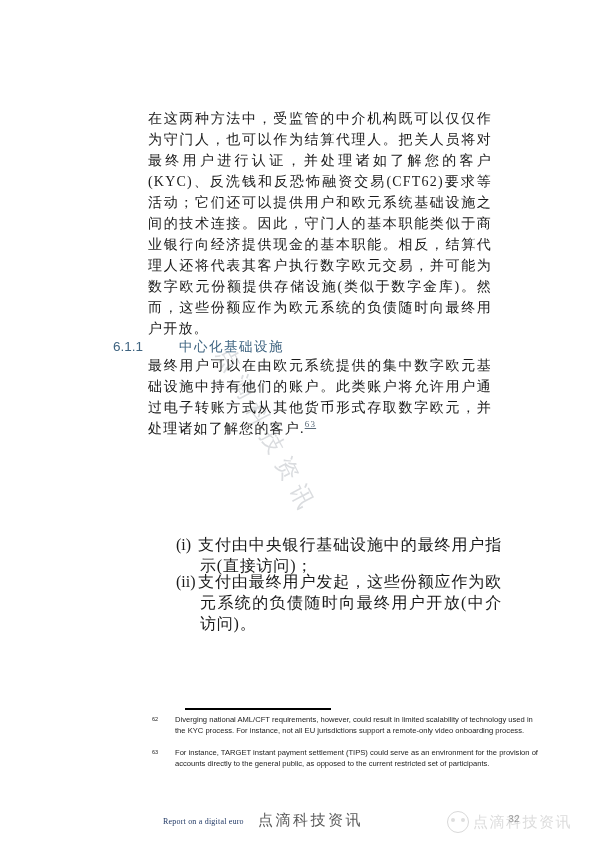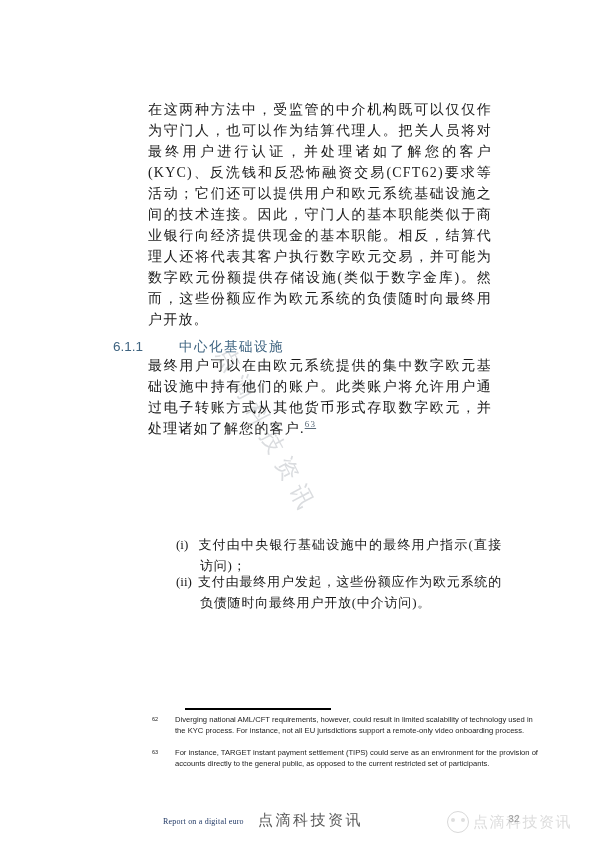--- a/index.html
+++ b/index.html
@@ -6,37 +6,37 @@
   .page{
     position:relative;width:600px;height:849px;background:#ffffff;
     overflow:hidden;font-family:"Liberation Serif","DejaVu Serif",serif;
     color:#1a1a1a;margin:0 auto;
   }
   .body-para{
     position:absolute;left:148px;width:344px;
     font-size:14px;line-height:21px;letter-spacing:1.2px;
     text-align:justify;text-justify:inter-ideograph;
   }
-  .para1{top:85px;}
+  .para1{top:94px;}
   .para2{top:341px;}
   .para3{top:422px;}
   .heading{
     position:absolute;left:113px;top:310px;width:400px;
     font-family:"Liberation Sans","DejaVu Sans",sans-serif;
     font-size:13.5px;color:#3f6480;margin-top:28px;
   }
   .heading .num{display:inline-block;width:66px;}
   .heading .title{letter-spacing:1.5px;}
   .fn-ref{
     font-size:9px;vertical-align:super;line-height:0;
     text-decoration:underline;color:#5a6b7a;cursor:pointer;
   }
   .list-item{
     position:absolute;left:200px;width:302px;
-    font-size:13px;line-height:21px;letter-spacing:0.8px;
+    font-size:16px;line-height:21px;letter-spacing:0.8px;
     text-align:justify;
   }
   .list-i{top:534px;}
   .list-ii{top:571px;}
   .list-item .marker{display:inline-block;width:22px;margin-left:-24px;letter-spacing:0;}
   .fn-rule{position:absolute;left:185px;top:708px;width:146px;height:2px;background:#000;}
   .footnote{
     position:absolute;left:152px;width:392px;
     font-family:"Liberation Sans","DejaVu Sans",sans-serif;
     font-size:7.6px;line-height:10.6px;color:#222;

